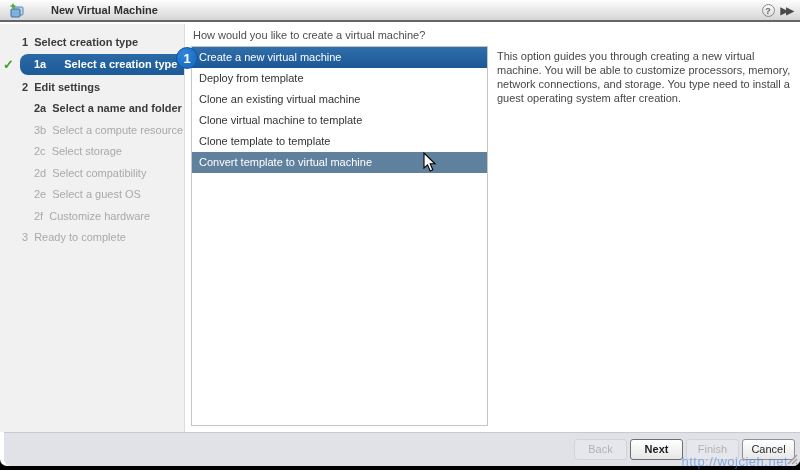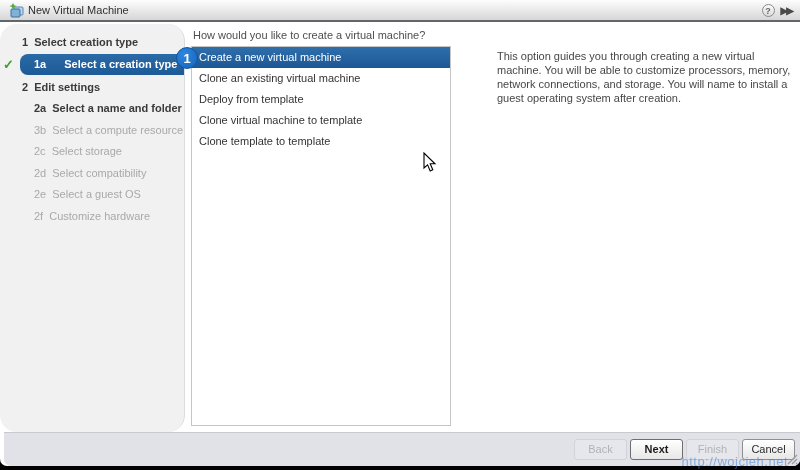--- a/index.html
+++ b/index.html
@@ -6,47 +6,47 @@
   html,body { width:800px; height:470px; background:#000; overflow:hidden;
               font-family:"Liberation Sans", sans-serif; }
   .dialog { position:absolute; left:0; top:0; width:800px; height:466px;
             background:#fff; border-radius:0 0 7px 7px; overflow:hidden; }
 
   
   .titlebar { position:absolute; left:0; top:0; width:100%; height:22px;
               background:linear-gradient(#fdfdfd,#d6d6d6);
               border-bottom:2px solid #63666b; display:flex; align-items:center; }
   .vm-icon { width:16px; height:15px; margin-left:9px; }
-  .title { font-size:11px; font-weight:normal; color:#2f2f2f; margin-left:3px;text-align:right; }
+  .title { font-size:11px; font-weight:bold; color:#2f2f2f; margin-left:26px;text-align:right; }
   .titlebar-right { position:absolute; right:8px; top:4px; display:flex; gap:6px; align-items:center; }
   .help-circle { width:13px; height:13px; border:1px solid #8b8b8b; border-radius:50%;
                  background:linear-gradient(#fafafa,#dcdcdc); color:#666; font-size:9px;
                  font-weight:bold; text-align:center; line-height:12px; cursor:pointer; }
   .chevrons { color:#4a4a4a; font-size:10px; letter-spacing:-2px; font-weight:bold; cursor:pointer; }
 
   
   .body-area { position:absolute; left:0; top:24px; right:0; bottom:34px; background:#fff; }
   .sidebar { position:absolute; left:0; top:0; bottom:0; width:185px; background:#f1f1f2;
-             border-right:1px solid #dcdcdc; padding-top:8px; font-size:11px;border-radius:17px; }
+             border-right:1px solid #dcdcdc; padding-top:8px; font-size:11px; }
   .step { height:21.5px; line-height:21.5px; white-space:nowrap; overflow:hidden; }
   .step .num { display:inline-block; margin-right:6px; }
   .step.main { padding-left:22px; }
   .step.sub  { padding-left:34px; }
   .step.bold { font-weight:bold; color:#3a3a3a; }
   .step.disabled { color:#a9a9a9; }
   .step-active-row { position:relative; height:22px; margin:0 0 1px 0; }
   .check { position:absolute; left:3px; top:3px; color:#3ea22b; font-size:13px; font-weight:bold; }
   .pill { position:absolute; left:20px; right:0; top:0; height:21px;
           background:linear-gradient(#2a6aa6,#1d5a98); border-radius:8px 0 0 8px;
           color:#fff; font-weight:bold; line-height:21px; padding-left:14px; cursor:pointer; }
   .pill .num { margin-right:18px; }
 
   .content { position:absolute; left:186px; top:0; right:0; bottom:0; background:#fff;padding-left:13px; }
   .question { position:absolute; left:7px; top:5px; font-size:11px; color:#4e4e4e; }
-  .listbox { position:absolute; left:5px; top:22px; width:260px; height:380px;
+  .listbox { position:absolute; left:5px; top:22px; width:297px; height:380px;
              background:#fff; border:1px solid #c5c5c5; }
   .opt { height:21px; line-height:21px; font-size:11px; color:#333; padding-left:7px;
          cursor:pointer; white-space:nowrap; overflow:hidden; }
   .opt.selected { background:linear-gradient(#2f6fab,#1c5795); color:#fff; }
   .opt.hover { background:#60819e; color:#fff; }
   .description { position:absolute; left:311px; top:25px; width:296px; font-size:11px;
                  color:#474747; line-height:14px; }
 
   
   .badge { position:absolute; left:176px; top:47px; width:22px; height:22px; border-radius:50%;
@@ -116,32 +116,36 @@
       </div>
       <div class="step sub disabled">
         <span class="num">2d</span><span>Select compatibility</span>
       </div>
       <div class="step sub disabled">
         <span class="num">2e</span><span>Select a guest OS</span>
       </div>
       <div class="step sub disabled">
         <span class="num">2f</span><span>Customize hardware</span>
       </div>
+      <div class="step main disabled">
+        <span class="num">3</span><span>Ready to complete</span>
+      </div>
     </div>
 
     <div class="content">
       <div class="question">How would you like to create a virtual machine?</div>
       <div class="listbox">
         <div class="opt selected">Create a new virtual machine</div>
+        <div class="opt">Deploy from template</div>
         <div class="opt">Clone an existing virtual machine</div>
-        <div class="opt">Deploy from template</div>
         <div class="opt">Clone virtual machine to template</div>
         <div class="opt">Clone template to template</div>
+        <div class="opt hover">Convert template to virtual machine</div>
       </div>
-      <div class="description">This option guides you through creating a new virtual machine. You will be able to customize processors, memory, network connections, and storage. You will name to install a guest operating system after creation.</div>
+      <div class="description">This option guides you through creating a new virtual machine. You will be able to customize processors, memory, network connections, and storage. You type need to install a guest operating system after creation.</div>
     </div>
 
   </div>
 
   <div class="badge">1</div>
 
   <div class="footer">
     <div class="btn disabled">Back</div>
     <div class="btn primary">Next</div>
     <div class="btn disabled">Finish</div>

